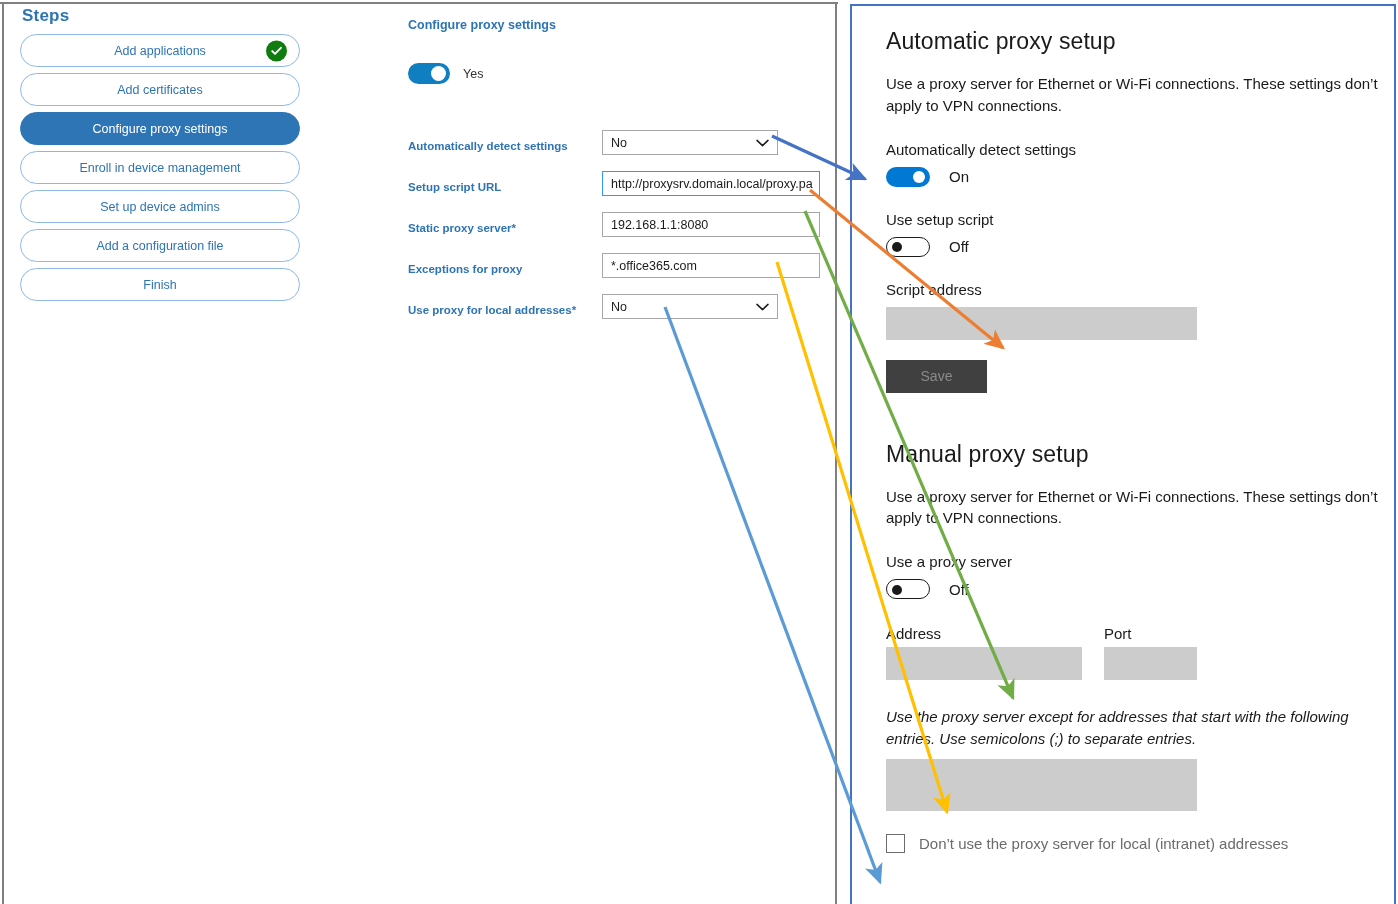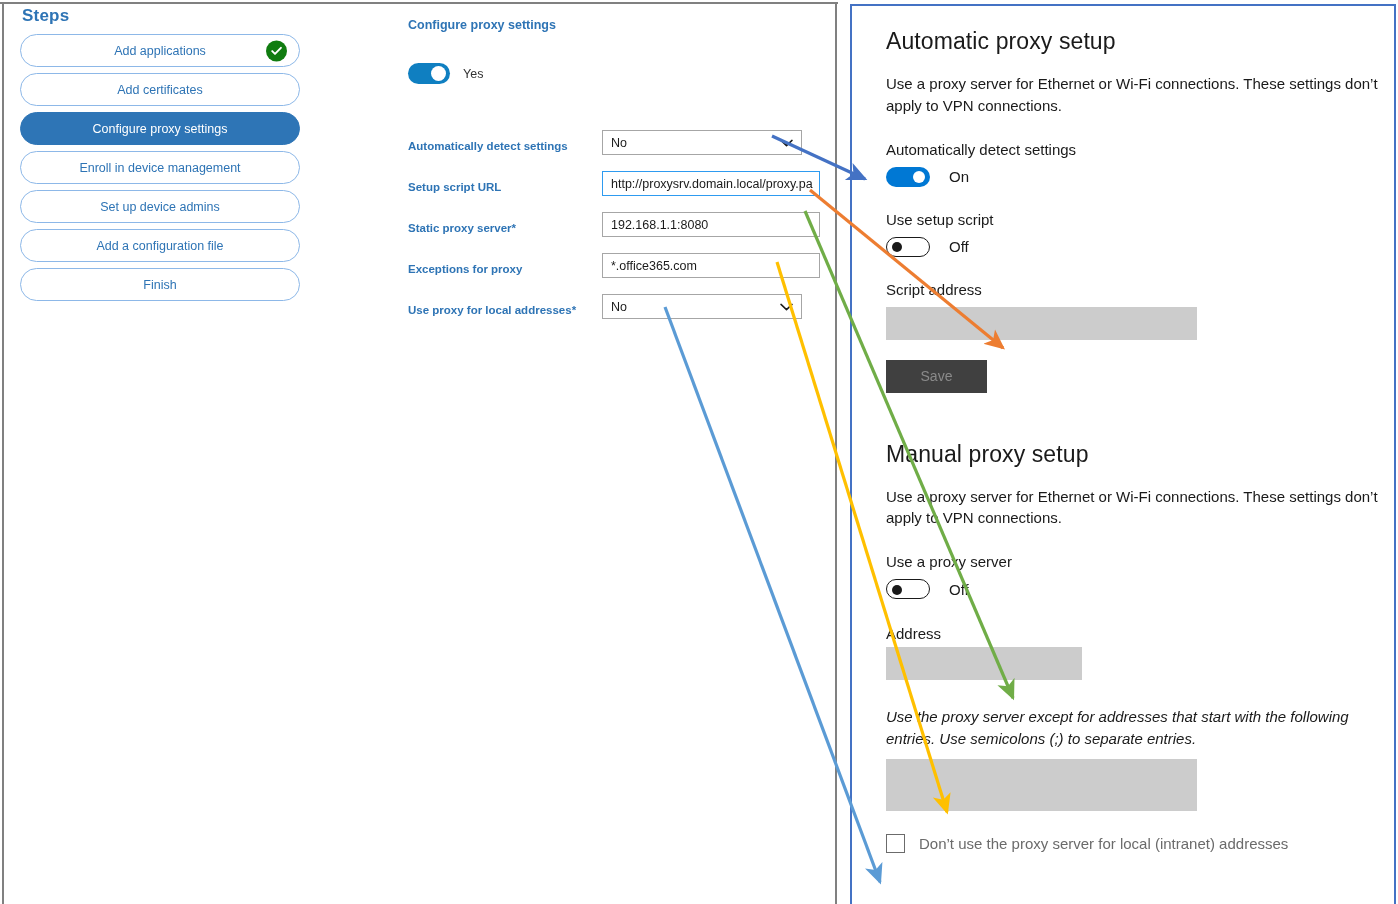--- a/index.html
+++ b/index.html
@@ -52,21 +52,21 @@
   }
   .flabel .req{font-weight:bold;}
   .fctl{position:absolute;left:194px;top:0;}
   .ctl-box{
     box-sizing:border-box;height:25px;
     border:1px solid #A6A6A6;background:#fff;
     font-size:12.5px;color:#1a1a1a;
     display:flex;align-items:center;padding:0 8px;
     font-family:"Liberation Sans","DejaVu Sans",sans-serif;
   }
-  .ctl-box.select{width:200px;justify-content:space-between;cursor:pointer;}
+  .ctl-box.select{width:176px;justify-content:space-between;cursor:pointer;}
   .ctl-box.text{width:218px;cursor:text;}
   .ctl-box.focused{border:1px solid #2E9BF0;}
   .chev{display:block;}
 
   
   #settings-pane{
     position:absolute;left:850px;top:4px;width:546px;height:900px;
     box-sizing:border-box;border:2px solid #4472C4;border-bottom:none;
     background:#ffffff;overflow:hidden;
   }
@@ -246,20 +246,24 @@
           <span class="wknob"></span>
         </div>
       <span class="wsw-label">Off</span>
     </div>
 
     <div class="addr-port-row">
       <div class="ap-col">
         <div class="ap-label">Address</div>
         <div id="address-box" class="gray-box"></div>
       </div>
+      <div class="ap-col">
+        <div class="ap-label">Port</div>
+        <div id="port-box" class="gray-box"></div>
+      </div>
     </div>
 
     <p class="sec-desc" style="margin-top:26px;font-style:italic;">Use the proxy server except for addresses that start with the following entries. Use semicolons (;) to separate entries.</p>
     <div id="exceptions-box" class="gray-box"></div>
 
     <div id="local-addr-row">
       <div id="local-addr-checkbox"></div>
       <span id="local-addr-label">Don’t use the proxy server for local (intranet) addresses</span>
     </div>
 

